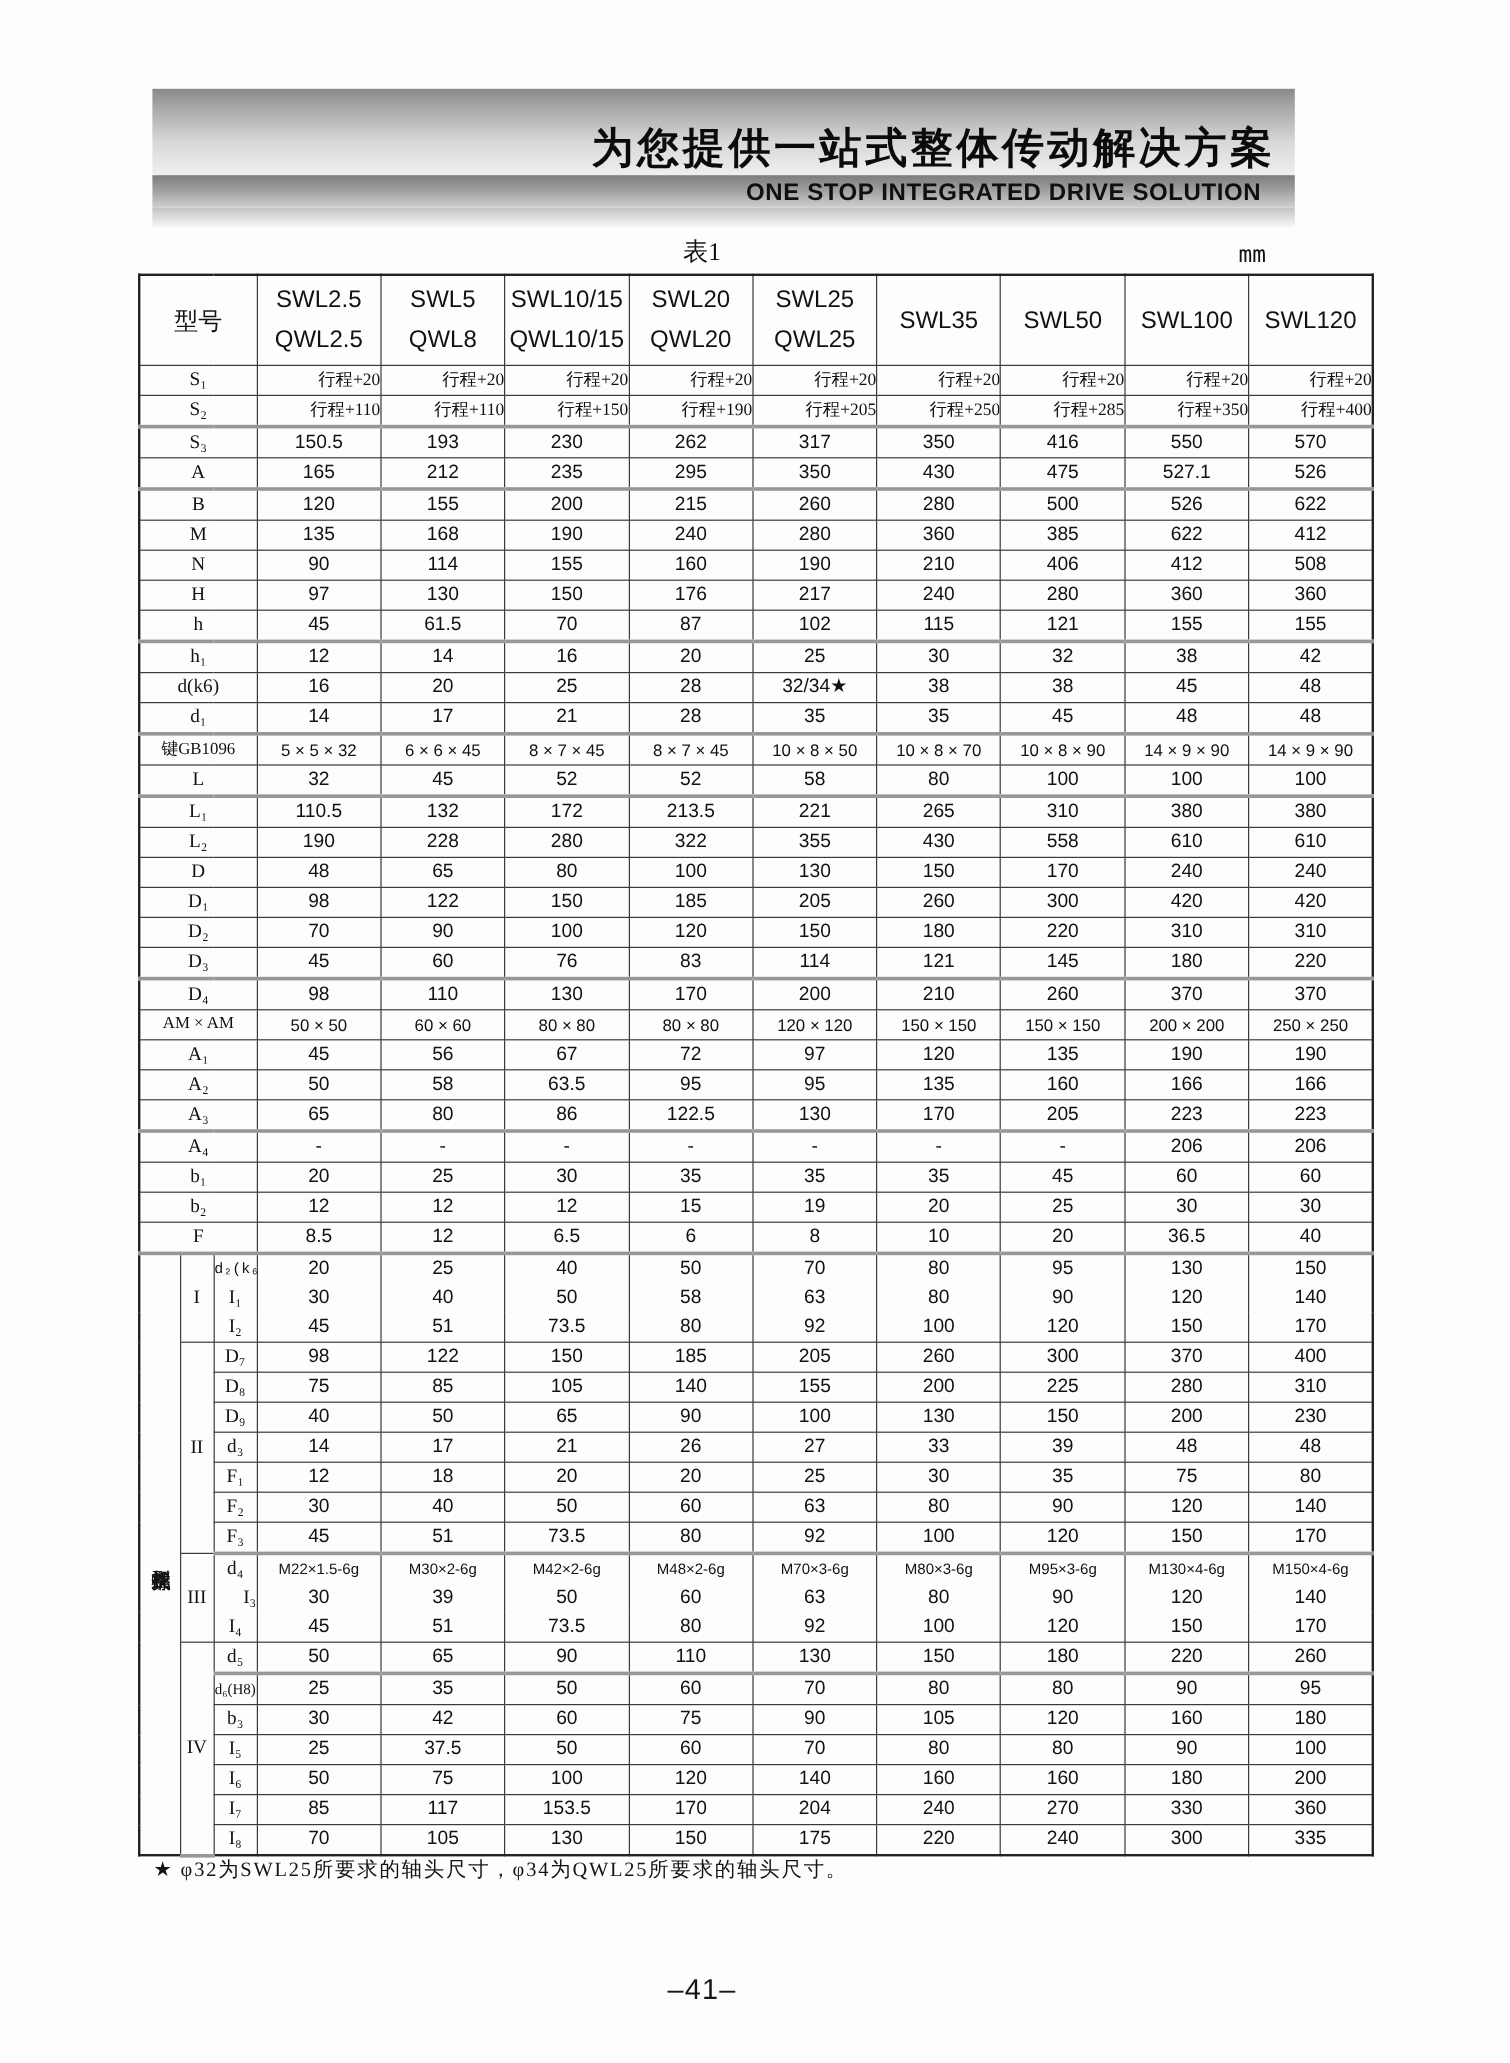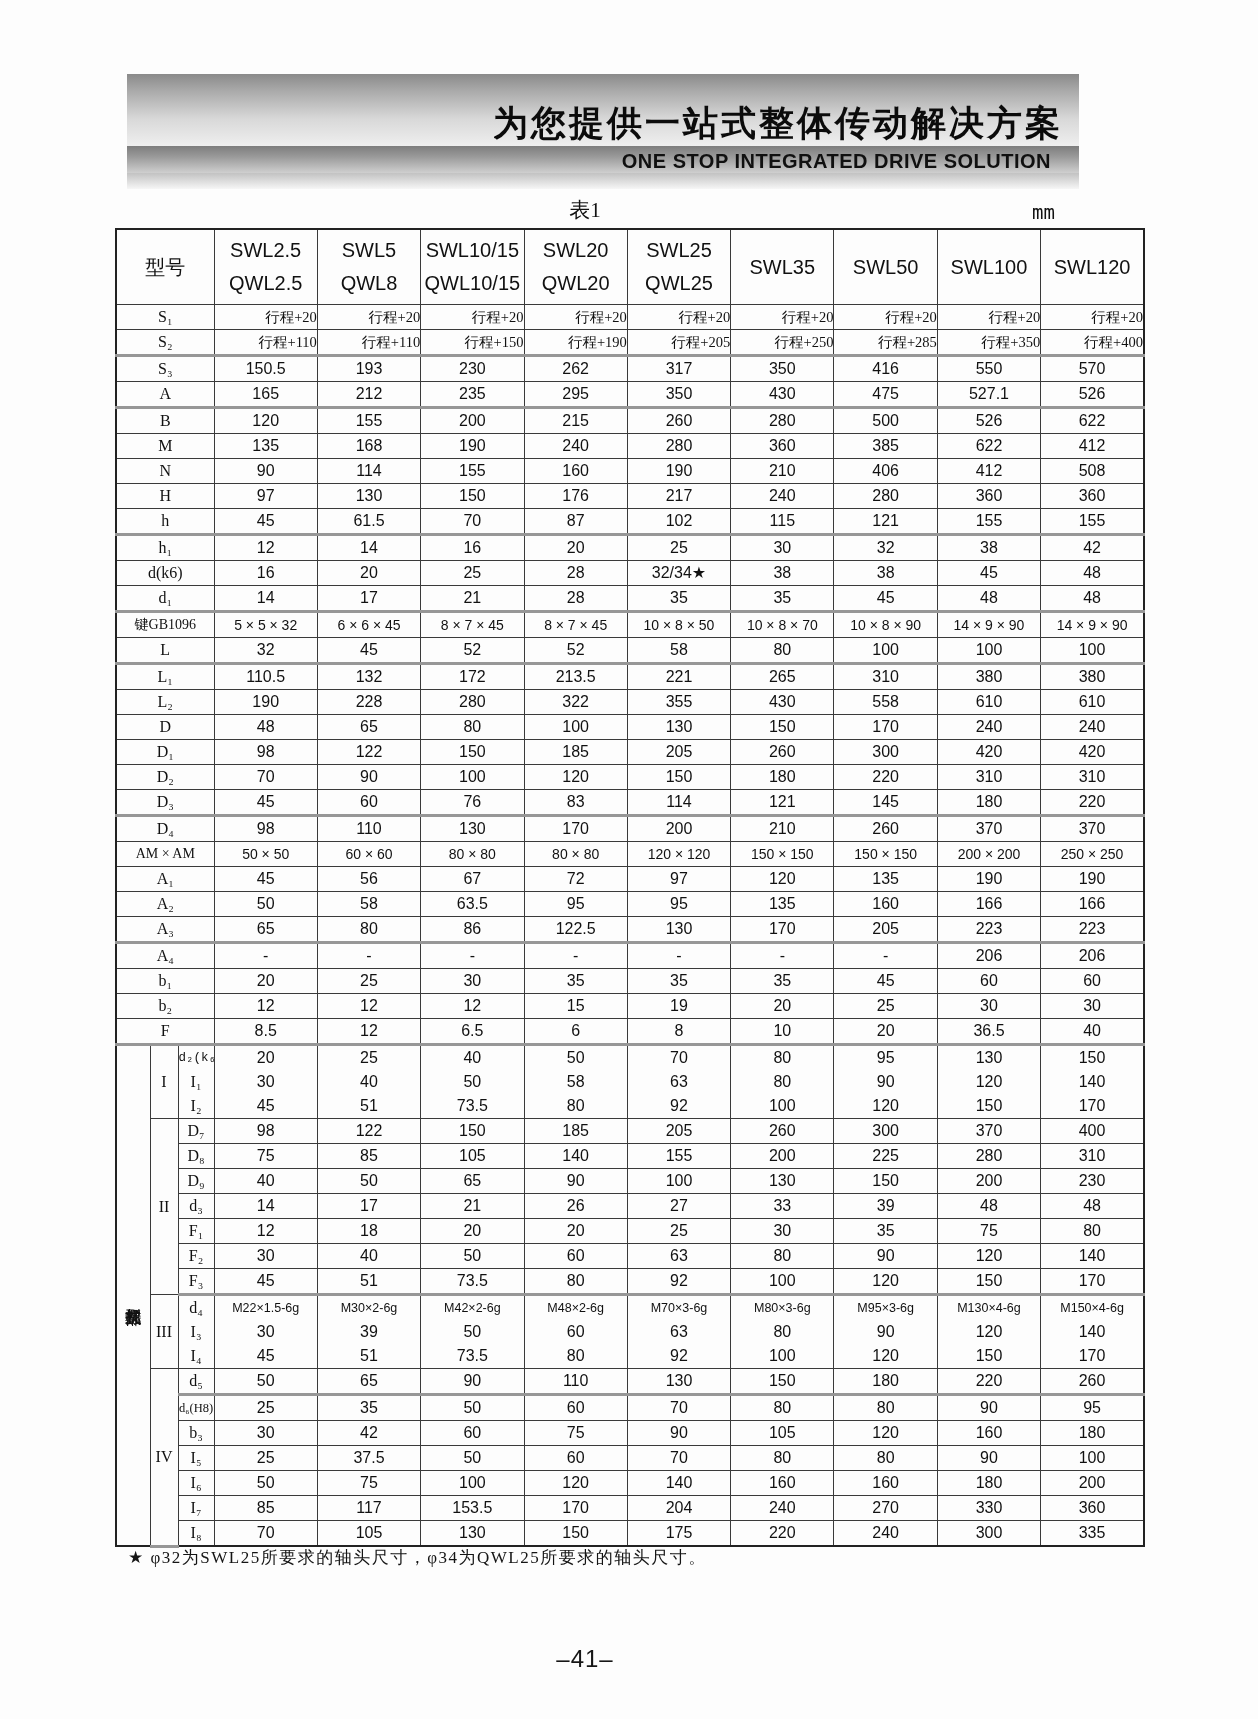--- a/index.html
+++ b/index.html
@@ -633,21 +633,21 @@
         <td class="val thread" style="border-bottom: none;">M30×2-6g</td>
         <td class="val thread" style="border-bottom: none;">M42×2-6g</td>
         <td class="val thread" style="border-bottom: none;">M48×2-6g</td>
         <td class="val thread" style="border-bottom: none;">M70×3-6g</td>
         <td class="val thread" style="border-bottom: none;">M80×3-6g</td>
         <td class="val thread" style="border-bottom: none;">M95×3-6g</td>
         <td class="val thread" style="border-bottom: none;">M130×4-6g</td>
         <td class="val thread" style="border-bottom: none;">M150×4-6g</td>
       </tr>
       <tr>
-        <td class="plabel" style="border-bottom: none; border-top: none;">I₃</td>
+        <td class="plabel" style="border-bottom: none; border-top: none; text-align: right;">I₃</td>
         <td class="val" style="border-bottom: none; border-top: none;">30</td>
         <td class="val" style="border-bottom: none; border-top: none;">39</td>
         <td class="val" style="border-bottom: none; border-top: none;">50</td>
         <td class="val" style="border-bottom: none; border-top: none;">60</td>
         <td class="val" style="border-bottom: none; border-top: none;">63</td>
         <td class="val" style="border-bottom: none; border-top: none;">80</td>
         <td class="val" style="border-bottom: none; border-top: none;">90</td>
         <td class="val" style="border-bottom: none; border-top: none;">120</td>
         <td class="val" style="border-bottom: none; border-top: none;">140</td>
       </tr>

